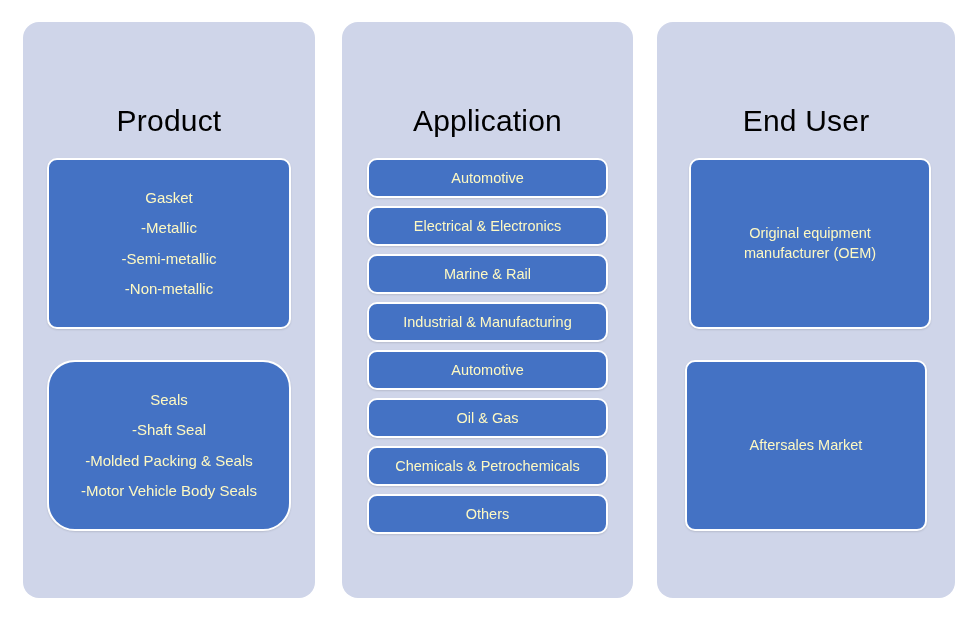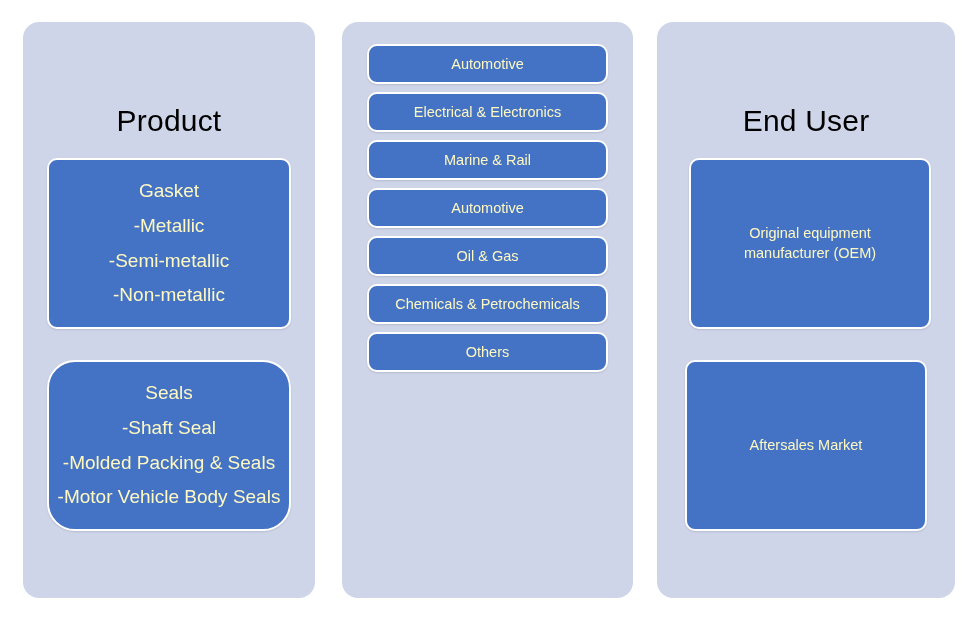--- a/index.html
+++ b/index.html
@@ -67,21 +67,21 @@
     text-align: center;
     box-shadow: 0 1px 2px rgba(0,0,0,0.12);
   }
 
   
   .column-product .column-body { padding: 0 24px; }
 
   .card-product {
     width: 100%;
     height: 171px;
-    font-size: 19px;
+    font-size: 15px;
     line-height: 1.1;
   }
   .card-product:first-child { margin-top: 22px; }
   .card-product + .card-product { margin-top: 31px; border-radius: 28px; }
 
   .card-product .card-line { margin: 7px 0; white-space: nowrap; }
 
   
   .column-application .column-body { padding: 0 25px; }
 
@@ -128,25 +128,27 @@
         <span class="card-line">Seals</span>
         <span class="card-line">-Shaft Seal</span>
         <span class="card-line">-Molded Packing &amp; Seals</span>
         <span class="card-line">-Motor Vehicle Body Seals</span>
       </div>
 
     </div>
   </section>
 
   <section class="column column-application">
+    <h2 class="column-title">Application</h2>
 
     <div class="column-body">
       <div class="card card-app">Automotive</div>
       <div class="card card-app">Electrical &amp; Electronics</div>
       <div class="card card-app">Marine &amp; Rail</div>
+      <div class="card card-app">Industrial &amp; Manufacturing</div>
       <div class="card card-app">Automotive</div>
       <div class="card card-app">Oil &amp; Gas</div>
       <div class="card card-app">Chemicals &amp; Petrochemicals</div>
       <div class="card card-app">Others</div>
     </div>
   </section>
 
   <section class="column column-enduser">
     <h2 class="column-title">End User</h2>
 

